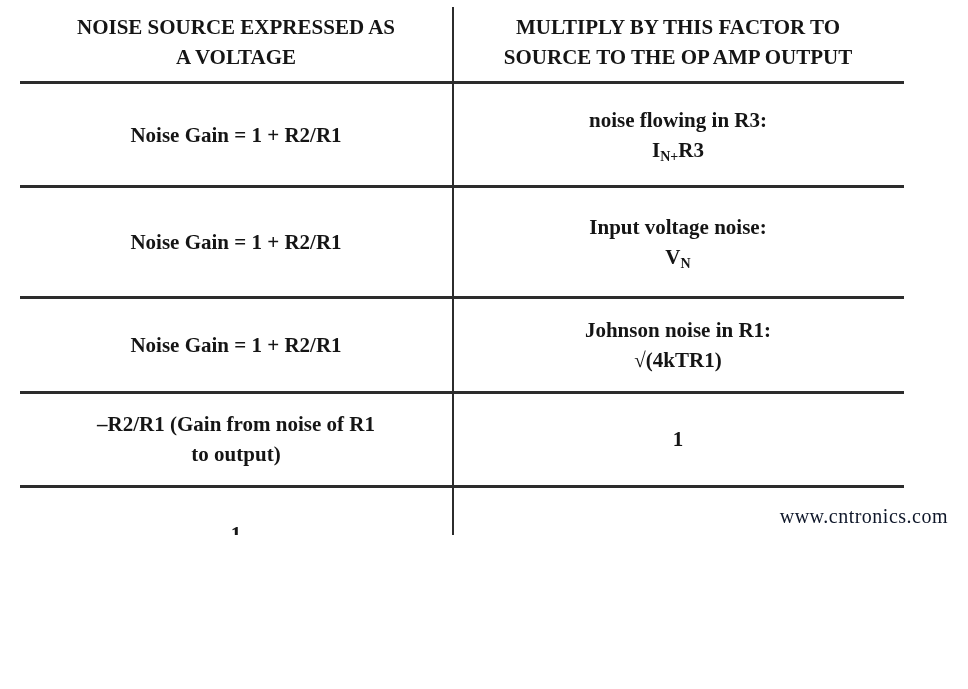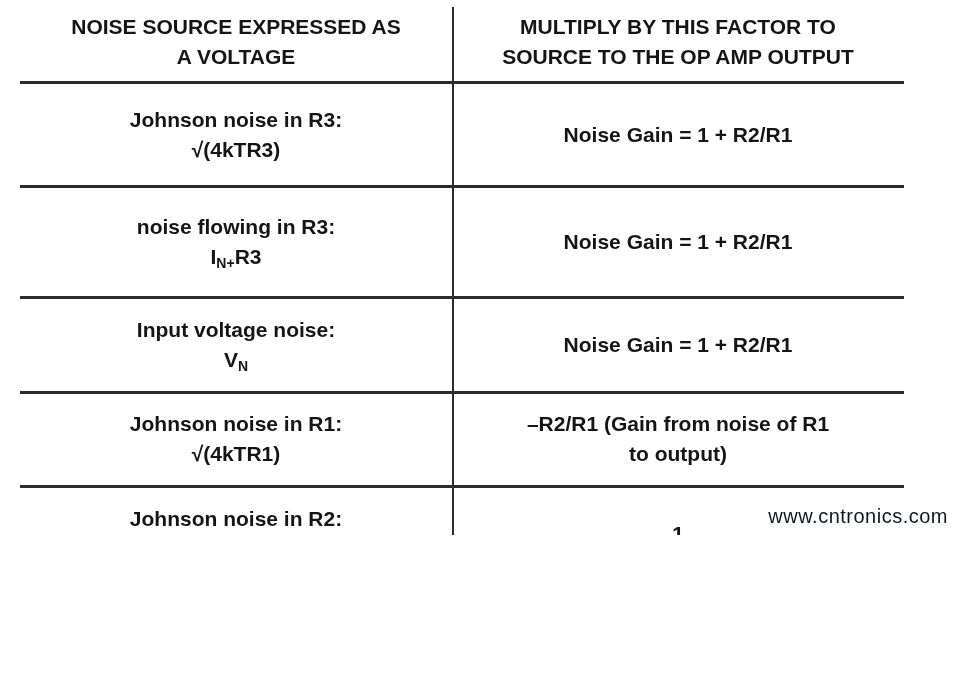--- a/index.html
+++ b/index.html
@@ -2,21 +2,21 @@
 <html><head>
 <meta charset="utf-8">
 <style>
   * { margin:0; padding:0; box-sizing:border-box; }
   html,body { background:#ffffff; }
   .page {
     position:relative;
     width:968px; height:535px;
     background:#ffffff;
     overflow:hidden;
-    font-family:Liberation Sans, sans-serif;
+    font-family:Liberation Serif, serif;
     font-weight:bold;
     color:#151515;
     border-radius:7px;
   }
   .table {
     position:absolute; left:20px; top:0;
     width:884px; height:689px;
     display:grid;
     grid-template-columns:432px 452px;
     grid-template-rows:83px 103px 111px 95px 94px 95px 108px;
@@ -62,24 +62,20 @@
     <div class="cell header-cell">
       <div>NOISE SOURCE EXPRESSED AS</div>
       <div>A VOLTAGE</div>
     </div>
     <div class="cell header-cell">
       <div>MULTIPLY BY THIS FACTOR TO</div>
       <div>SOURCE TO THE OP AMP OUTPUT</div>
     </div>
 
     <div class="cell">
-      <div>Johnson noise in R3:</div>
-      <div>√(4kTR3)</div>
-    </div>
-    <div class="cell">
       <div>Noise Gain = 1 + R2/R1</div>
     </div>
 
     <div class="cell">
       <div>noise flowing in R3:</div>
       <div><span>I</span><sub class="fsub">N+</sub><span>R3</span></div>
     </div>
     <div class="cell">
       <div>Noise Gain = 1 + R2/R1</div>
     </div>
@@ -95,24 +91,20 @@
     <div class="cell">
       <div>Johnson noise in R1:</div>
       <div>√(4kTR1)</div>
     </div>
     <div class="cell">
       <div>–R2/R1 (Gain from noise of R1</div>
       <div>to output)</div>
     </div>
 
     <div class="cell">
-      <div>Johnson noise in R2:</div>
-      <div>√(4kTR2)</div>
-    </div>
-    <div class="cell">
       <div>1</div>
     </div>
 
     <div class="cell">
       <div>1</div>
     </div>
 
   </div>
 
   <div class="hline" style="top: 81px; background: rgb(44, 44, 44);"></div>

